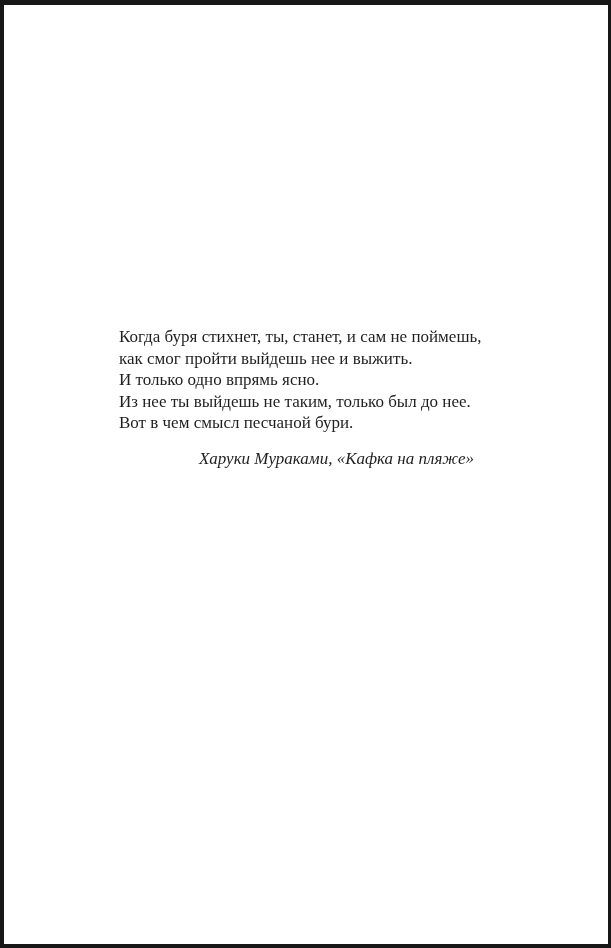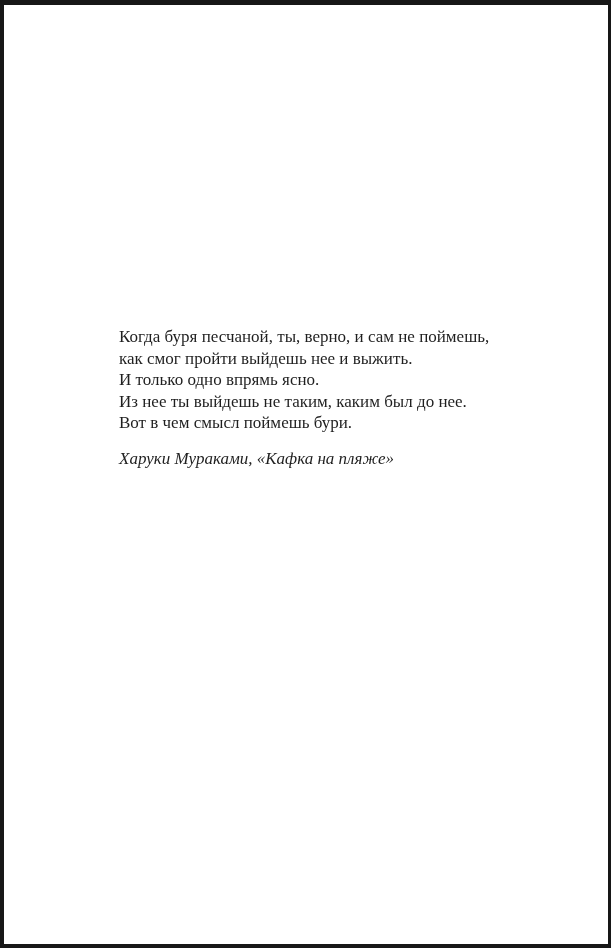--- a/index.html
+++ b/index.html
@@ -30,30 +30,30 @@
     color: #1f1f1f;
     font-size: 17px;
     line-height: 21.5px;
   }
   .epigraph .line {
     white-space: nowrap;
   }
   .attribution {
     margin-top: 14px;
     font-style: italic;
-    text-align: left;
+    text-align: right;
     padding-right: 7px;
     white-space: nowrap;
   }
 </style>
 </head>
 <body>
 
 <div class="page">
   <div class="epigraph">
-    <div class="line">Когда буря песчаной, ты, верно, и сам не поймешь,</div>
+    <div class="line">Когда буря стихнет, ты, станет, и сам не поймешь,</div>
     <div class="line">как смог пройти выйдешь нее и выжить.</div>
     <div class="line">И только одно впрямь ясно.</div>
-    <div class="line">Из нее ты выйдешь не таким, каким был до нее.</div>
-    <div class="line">Вот в чем смысл поймешь бури.</div>
+    <div class="line">Из нее ты выйдешь не таким, только был до нее.</div>
+    <div class="line">Вот в чем смысл песчаной бури.</div>
     <div class="attribution">Харуки Мураками, «Кафка на пляже»</div>
   </div>
 </div>
 
 </body></html>

